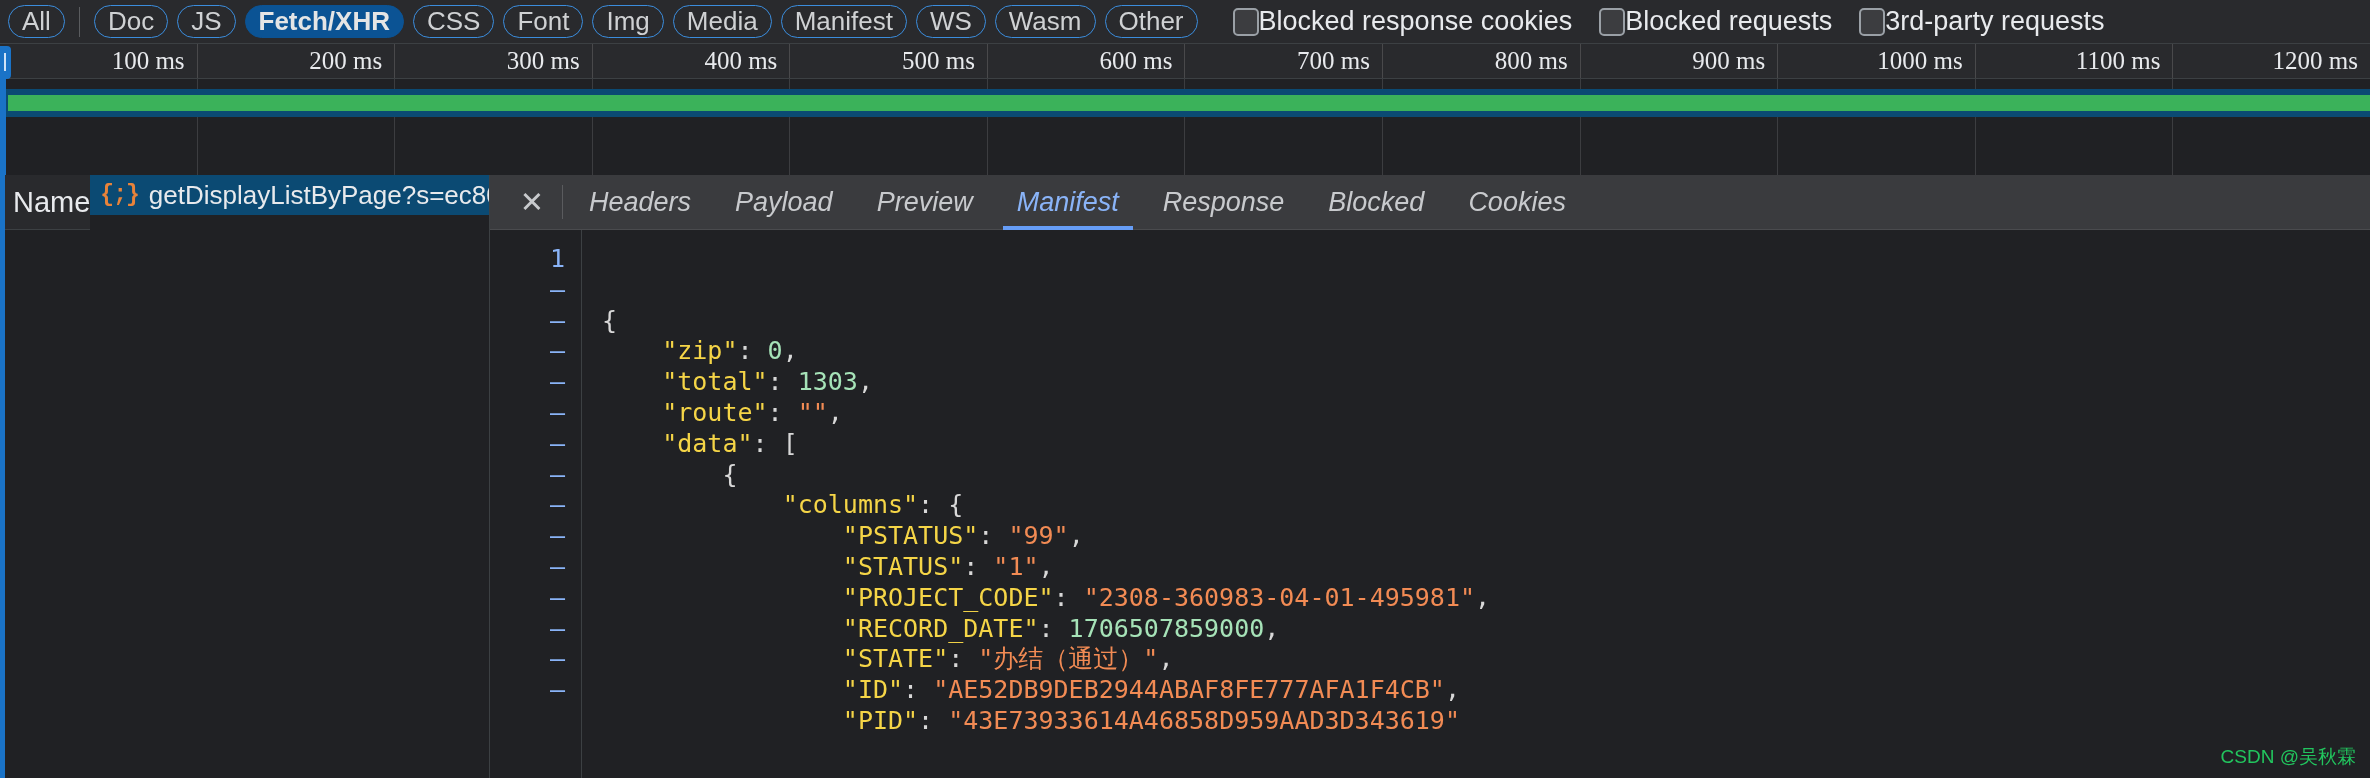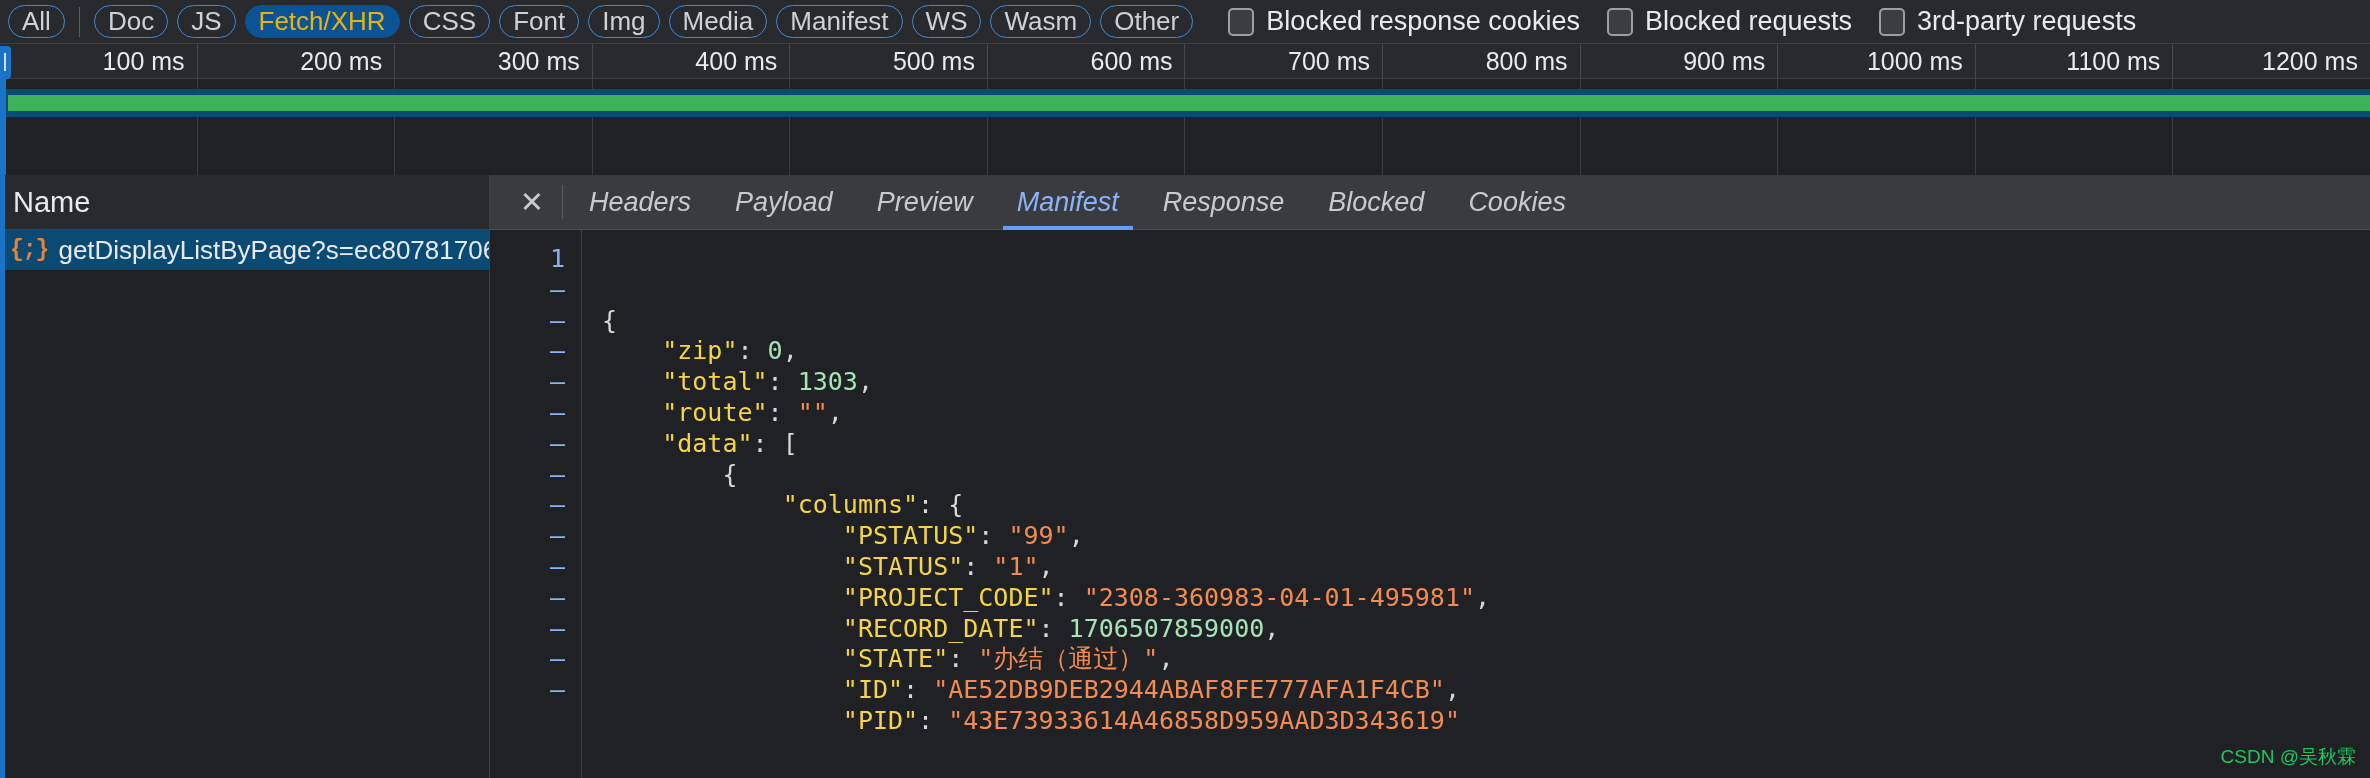--- a/index.html
+++ b/index.html
@@ -27,47 +27,49 @@
     border-radius: 17px;
     color: #cfd1d3;
     font-size: 26px;
     background: transparent;
     cursor: pointer;
     display: inline-flex; align-items: center;
   }
   .fchip.active {
     background: #0b5394;
     border-color: #0b5394;
-    color: #eab308;
+    color: #e5e5e5;
+    font-weight: bold;
   }
   .fdivider {
     width: 1px; height: 30px; background: #5a5c5f; margin: 0 5px;
     flex: 0 0 1px;
   }
   .cbwrap {
-    display: inline-flex; align-items: center; gap: 12px;
+    display: inline-flex; align-items: center; gap: 0;
     margin-left: 18px;
     cursor: pointer;
   }
   .cbwrap:first-of-type { margin-left: 26px; }
   .cbox {
     width: 26px; height: 28px;
     border: 2px solid #9aa0a6;
     border-radius: 5px;
     background: #3c3d40;
     flex: 0 0 26px;
   }
   .cblabel { color: #e8eaed; font-size: 27px; }
 
   
   .ruler {
     position: absolute; left: 0; top: 44px; width: 2370px; height: 35px;
     background: #292a2d;
     border-bottom: 1px solid #3c4043;
     display: flex;
+    font-family: Liberation Serif, serif;
   }
   .rcell {
     flex: 1 1 0;
     border-right: 1px solid #49494b;
     color: #e8eaed;
     font-size: 25px;
     text-align: right;
     padding-right: 12px;
     line-height: 34px;
     overflow: hidden;
@@ -108,21 +110,21 @@
   
   .panels {
     position: absolute; left: 0; top: 175px; width: 2370px; height: 603px;
     display: flex;
   }
   .leftpane {
     width: 490px; flex: 0 0 490px;
     background: #202124;
     border-right: 1px solid #3c4043;
     position: relative;
-    display: flex; flex-direction: column;
+    display: flex; flex-direction: row;
   }
   .namehdr {
     height: 55px; flex: 0 0 55px;
     display: flex; align-items: center;
     padding-left: 13px;
     color: #e8eaed; font-size: 29px;
     background: #292a2d;
     border-bottom: 1px solid #3c4043;
     cursor: pointer;
   }

